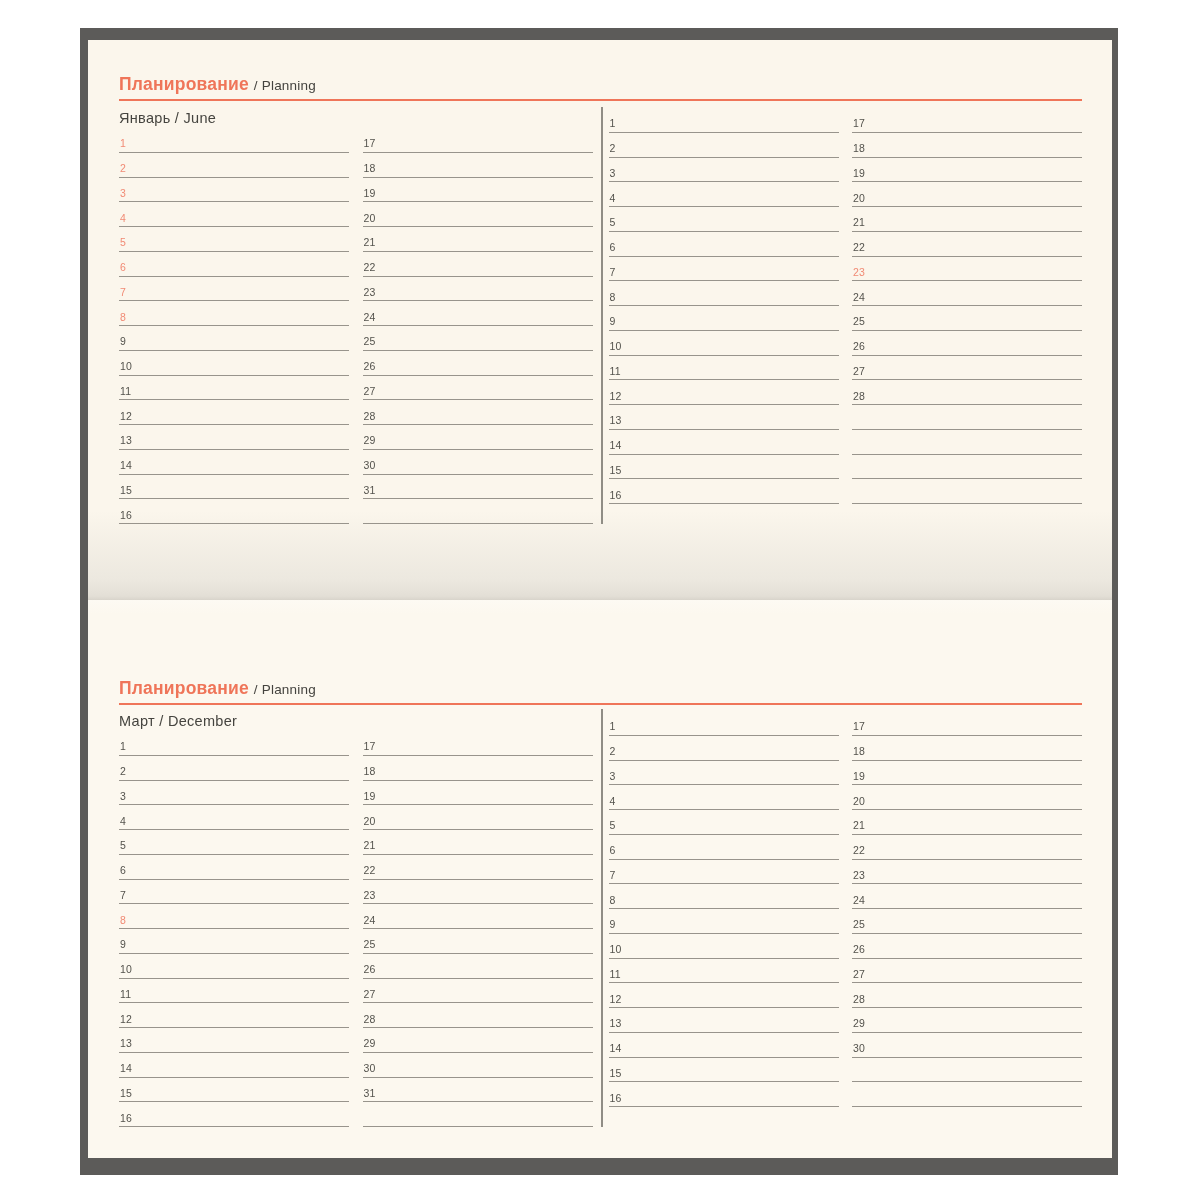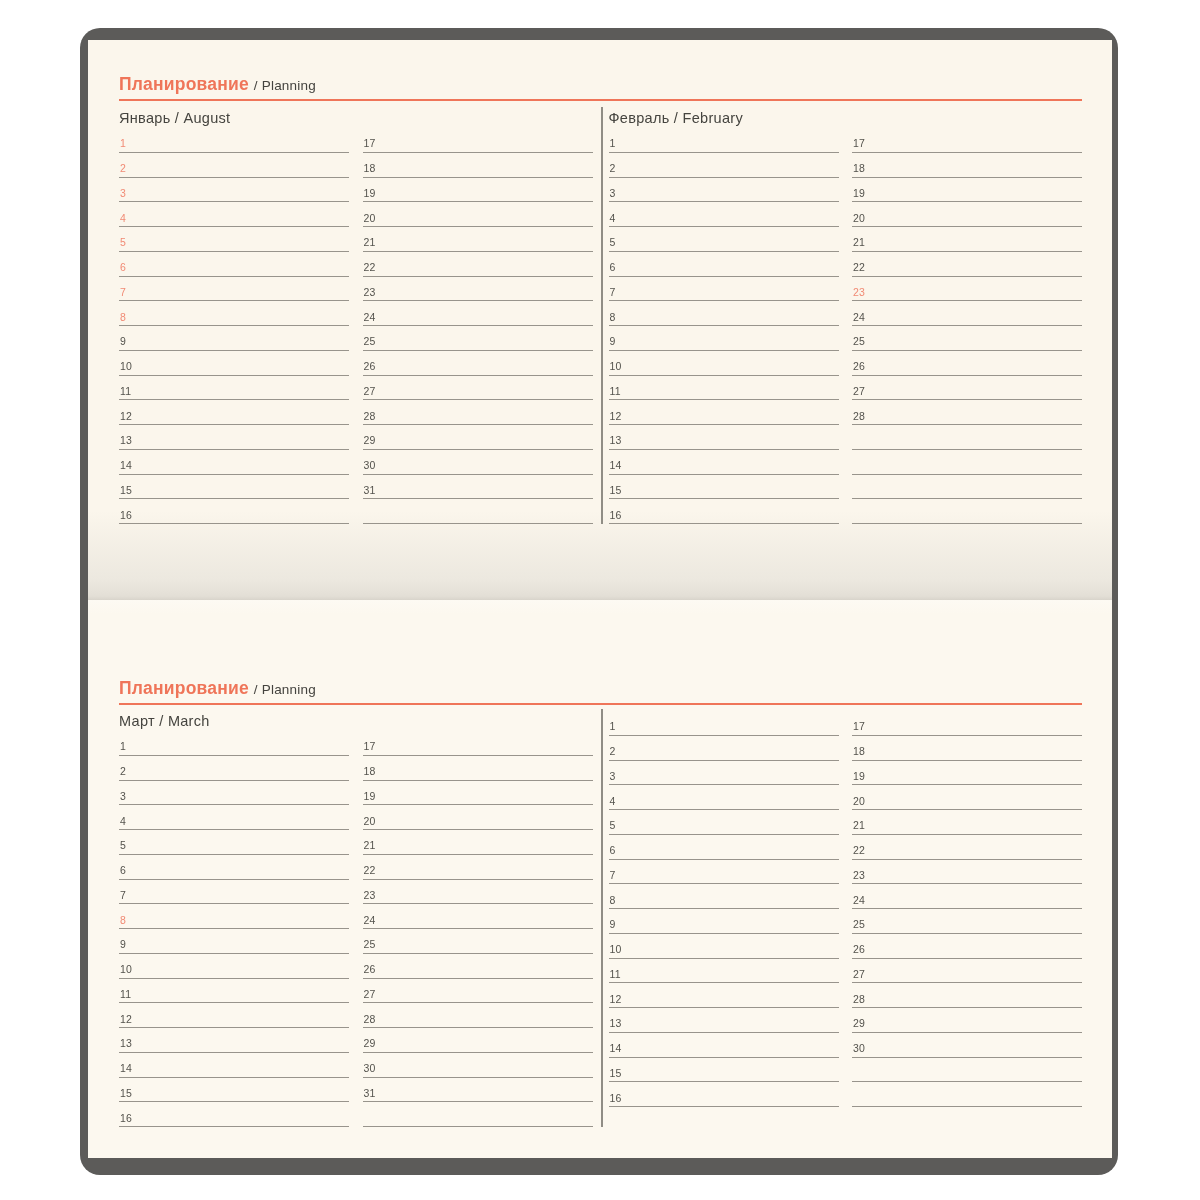--- a/index.html
+++ b/index.html
@@ -9,21 +9,20 @@
     background:var(--background,#fff);
     font-family:"Liberation Sans", sans-serif;
     overflow:hidden;
   }
   .frame{
     position:absolute;left:80px;top:28px;
     width:1038px;height:1147px;
     box-sizing:border-box;
     padding:12px 6px 17px 8px;
     background:var(--frame,#5C5B59);
-    border-radius:20px;
   }
   .paper{
     position:relative;
     width:1024px;height:1118px;
     box-shadow:inset -4px 0 6px rgba(60,55,45,.10), inset 4px 0 5px rgba(60,55,45,.05);
   }
   .page{position:relative;width:1024px;overflow:hidden;}
   .page-top{
     height:560px;
     background:linear-gradient(180deg,#FBF6EC 0%,#FBF6EC 84%,#ECE8DF 96.5%,#E3DFD6 99.3%,#D8D4CB 100%);
@@ -82,21 +81,21 @@
   <div class="frame">
     <div class="paper">
 
       <section class="page page-top">
         <div class="ph">
           <span class="title">Планирование</span><span class="subtitle">/ Planning</span>
         </div>
         <div class="rule"></div>
         <div class="months">
           <div class="month">
-            <div class="mlabel">Январь / August</div>
+            <div class="mlabel">Январь / June</div>
             <div class="cols">
               <div class="col">
                   <div class="row">
                     <span class="num holiday">1</span>
                   </div>
                   <div class="row">
                     <span class="num holiday">2</span>
                   </div>
                   <div class="row">
                     <span class="num holiday">3</span>
@@ -187,21 +186,20 @@
                   <div class="row">
                     <span class="num">31</span>
                   </div>
                   <div class="row">
                     <span class="num"></span>
                   </div>
                 </div>
             </div>
           </div>
           <div class="month">
-            <div class="mlabel">Февраль / February</div>
             <div class="cols">
               <div class="col">
                   <div class="row">
                     <span class="num">1</span>
                   </div>
                   <div class="row">
                     <span class="num">2</span>
                   </div>
                   <div class="row">
                     <span class="num">3</span>
@@ -302,21 +300,21 @@
         <div class="divider"></div>
       </section>
 
       <section class="page page-bottom">
         <div class="ph">
           <span class="title">Планирование</span><span class="subtitle">/ Planning</span>
         </div>
         <div class="rule"></div>
         <div class="months">
           <div class="month">
-            <div class="mlabel">Март / March</div>
+            <div class="mlabel">Март / December</div>
             <div class="cols">
               <div class="col">
                   <div class="row">
                     <span class="num">1</span>
                   </div>
                   <div class="row">
                     <span class="num">2</span>
                   </div>
                   <div class="row">
                     <span class="num">3</span>

